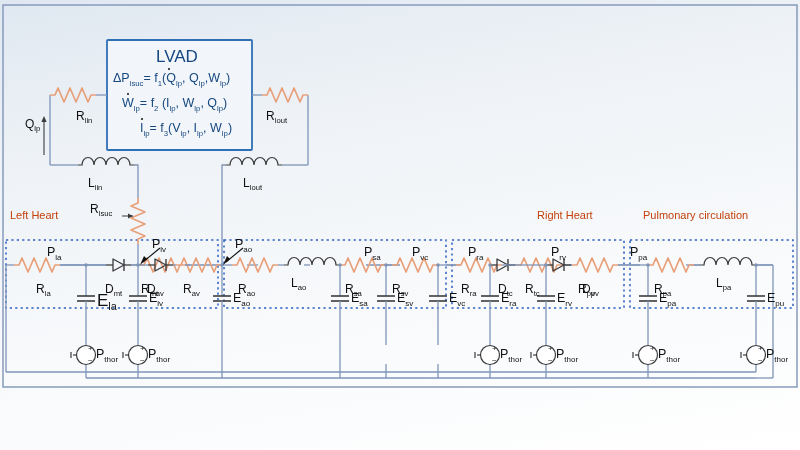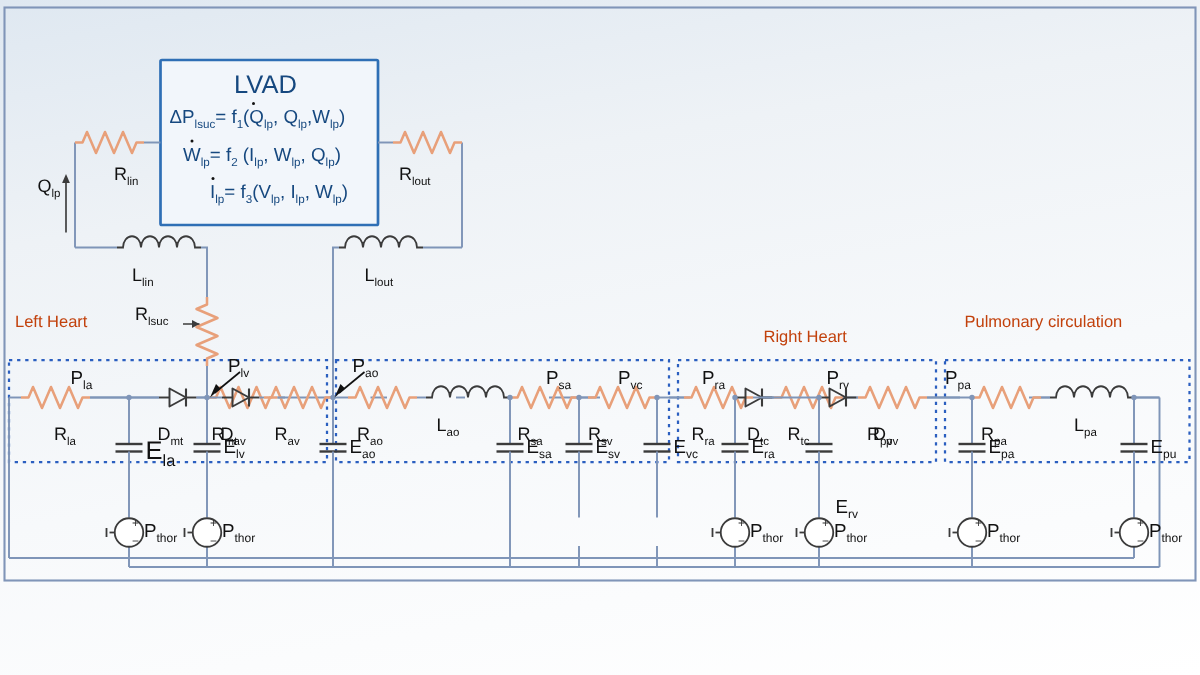--- a/index.html
+++ b/index.html
@@ -331,21 +331,21 @@
     <span class="dotk dot" style="display:inline-block">W</span><sub>lp</sub><span>= f</span><sub>2</sub><span> (I</span><sub>lp</sub><span>, W</span><sub>lp</sub><span>, Q</span><sub>lp</sub><span>)</span>
   </div>
 
   <div class="eq" style="left:128px;top:122px;font-size:12.5px;margin-left:12px;">
     <span class="dotk dot" style="display:inline-block">I</span><sub>lp</sub><span>= f</span><sub>3</sub><span>(V</span><sub>lp</sub><span>, I</span><sub>lp</sub><span>, W</span><sub>lp</sub><span>)</span>
   </div>
 
   <div class="sect" style="left:10px;top:210px;">
     <span>Left Heart</span>
   </div>
-  <div class="sect" style="left:509px;top:210px;margin-top:10px;">
+  <div class="sect" style="left:537px;top:210px;">
     <span>Right Heart</span>
   </div>
   <div class="sect" style="left:643px;top:210px;">
     <span>Pulmonary circulation</span>
   </div>
 
   <div class="lbl" style="left:25px;top:118px;font-size:12px;">
     <span>Q</span><sub>lp</sub>
   </div>
   <div class="lbl" style="left:64px;top:110px;font-size:12px;margin-left:12px;">
@@ -406,21 +406,21 @@
   <div class="lbl" style="left:233px;top:292px;font-size:12.5px;">
     <span>E</span><sub>ao</sub></div>
   <div class="lbl" style="left:351px;top:292px;font-size:12.5px;">
     <span>E</span><sub>sa</sub></div>
   <div class="lbl" style="left:397px;top:292px;font-size:12.5px;">
     <span>E</span><sub>sv</sub></div>
   <div class="lbl" style="left:449px;top:292px;font-size:12.5px;">
     <span>E</span><sub>vc</sub></div>
   <div class="lbl" style="left:501px;top:292px;font-size:12.5px;">
     <span>E</span><sub>ra</sub></div>
-  <div class="lbl" style="left:557px;top:292px;font-size:12.5px;margin-top:40px;">
+  <div class="lbl" style="left:557px;top:292px;font-size:12.5px;">
     <span>E</span><sub>rv</sub></div>
   <div class="lbl" style="left:659px;top:292px;font-size:12.5px;">
     <span>E</span><sub>pa</sub></div>
   <div class="lbl" style="left:767px;top:292px;font-size:12.5px;">
     <span>E</span><sub>pu</sub></div>
 
   <div class="lbl" style="left:47px;top:246px;font-size:12.5px;">
     <span>P</span><sub>la</sub></div>
   <div class="lbl" style="left:152px;top:238px;font-size:12.5px;">
     <span>P</span><sub>lv</sub></div>

